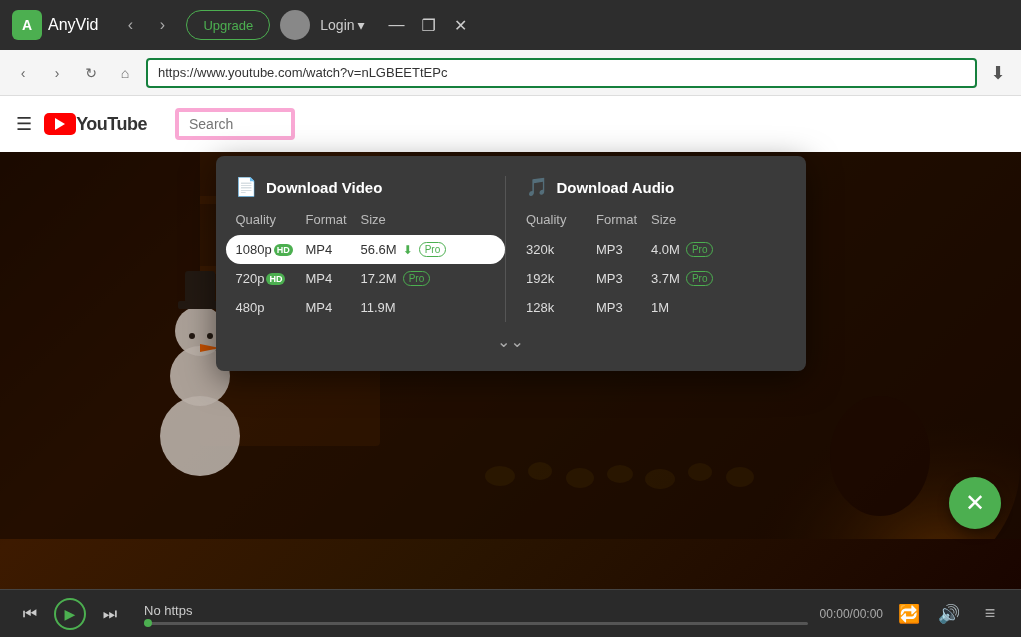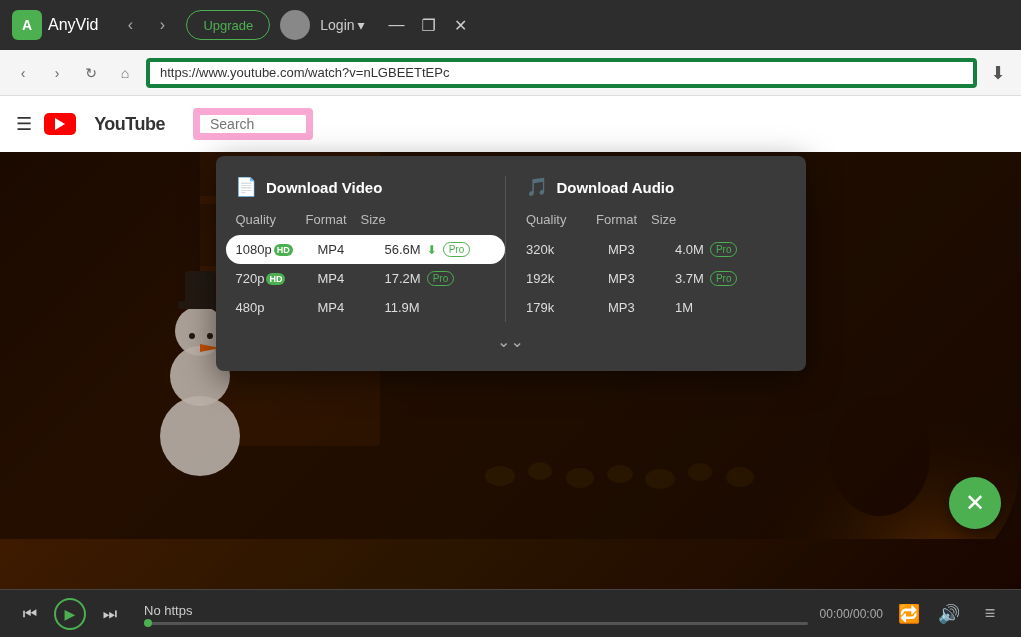--- a/index.html
+++ b/index.html
@@ -129,21 +129,21 @@
       font-size: 14px;
       cursor: pointer;
       display: flex;
       align-items: center;
       justify-content: center;
       border-radius: 50%;
     }
     .addr-url {
       flex: 1;
       height: 30px;
-      border: 4px solid #15803d;
+      border: 2px solid #15803d;
       border-radius: 4px;
       padding: 3px 10px;
       font-size: 13px;
       color: #333;
       background: white;
     }
     .addr-download-btn {
       width: 26px;
       height: 26px;
       border: none;
@@ -184,21 +184,21 @@
       z-index: 1;
     }
     .hamburger {
       font-size: 18px;
       color: #333;
       cursor: pointer;
     }
     .yt-logo {
       display: flex;
       align-items: center;
-      gap: 18px;
+      gap: 0;
     }
     .yt-logo-icon {
       width: 32px;
       height: 22px;
       background: #FF0000;
       border-radius: 5px;
       display: flex;
       align-items: center;
       justify-content: center;
     }
@@ -210,21 +210,21 @@
     }
     .yt-logo-text {
       font-size: 18px;
       font-weight: 700;
       color: #333;
       letter-spacing: -0.5px;
     }
     .yt-search {
       width: 120px;
       height: 32px;
-      border: 7px solid #f9a8d4;
+      border: 4px solid #f9a8d4;
       border-radius: 4px;
       padding: 0 10px;
       font-size: 14px;
       color: #999;
       margin-left: 16px;
     }
 
     
     .download-panel {
       position: absolute;
@@ -273,21 +273,21 @@
     .col-format { width: 55px; }
     .col-size { flex: 1; }
     .download-row {
       display: flex;
       align-items: flex-end;
       padding: 7px 0;
       color: #ddd;
       font-size: 13px;
       cursor: pointer;
       border-radius: 20px;
-      gap: 12px;
+      gap: 0;
     }
     .download-row.selected {
       background: white;
       color: #333;
       padding: 7px 10px;
       margin: 0 -10px;
     }
     .download-row .col-quality {
       width: 70px;
       display: flex;
@@ -607,21 +607,21 @@
         <div class="download-row">
           <span class="col-quality">192k</span>
           <span class="col-format">MP3</span>
           <span class="col-size">
             3.7M
             <span class="pro-badge">Pro</span>
           </span>
         </div>
 
         <div class="download-row">
-          <span class="col-quality">179k</span>
+          <span class="col-quality">128k</span>
           <span class="col-format">MP3</span>
           <span class="col-size">1M</span>
         </div>
       </div>
     </div>
 
     <div class="chevron-down-row">
       <span>⌄⌄</span>
     </div>
   </div>

